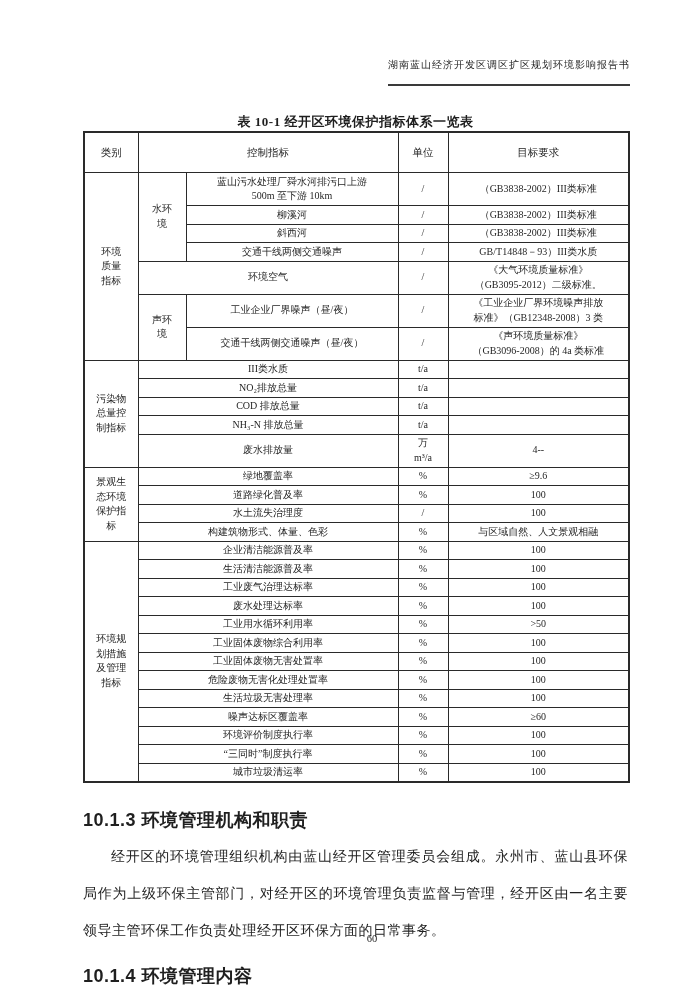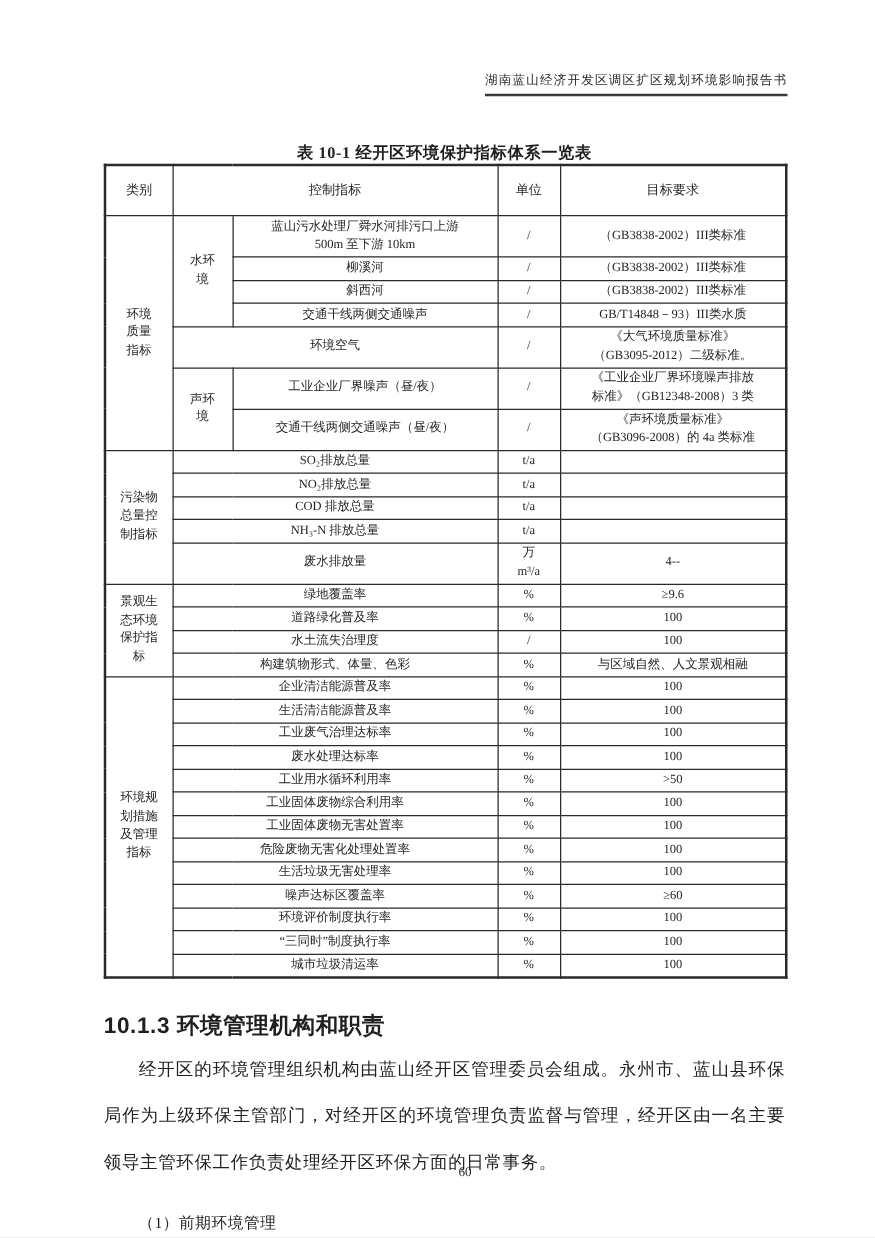--- a/index.html
+++ b/index.html
@@ -17,21 +17,21 @@
   .doc-header {
     position: absolute;
     top: 54px;
     right: 70px;
     text-align: right;
   }
   .doc-header-text {
     display: inline-block;
     font-size: 10px;
     letter-spacing: 1px;
-    padding-bottom: 4px;
+    padding-bottom: 12px;
     border-bottom: 2px solid #3a3a3a;
   }
   .content {
     position: absolute;
     left: 83px;
     top: 113px;
     width: 545px;
   }
   .table-title {
     text-align: center;
@@ -165,21 +165,21 @@
           <tr>
             <td>交通干线两侧交通噪声（昼/夜）</td>
             <td>/</td>
             <td>《声环境质量标准》
 （GB3096-2008）的 4a 类标准</td>
           </tr>
           <tr>
             <td rowspan="5">污染物
 总量控
 制指标</td>
-            <td colspan="2">SO₂排放总量</td>
+            <td colspan="2">III类水质</td>
             <td>t/a</td>
             <td></td>
           </tr>
           <tr>
             <td colspan="2">NO₂排放总量</td>
             <td>t/a</td>
             <td></td>
           </tr>
           <tr>
             <td colspan="2">COD 排放总量</td>
@@ -290,20 +290,21 @@
             <td>%</td>
             <td>100</td>
           </tr>
         </tbody>
     </table>
 
     <div class="section-heading heading-1013">10.1.3 环境管理机构和职责</div>
 
     <div class="body-paragraph">经开区的环境管理组织机构由蓝山经开区管理委员会组成。永州市、蓝山县环保局作为上级环保主管部门，对经开区的环境管理负责监督与管理，经开区由一名主要领导主管环保工作负责处理经开区环保方面的日常事务。</div>
 
+    <div class="section-heading heading-1014">10.1.4 环境管理内容</div>
 
     <div class="numbered-item">（1）前期环境管理</div>
 
   </div>
 
   <div class="page-number">60</div>
 
 </div>
 
 </body></html>

